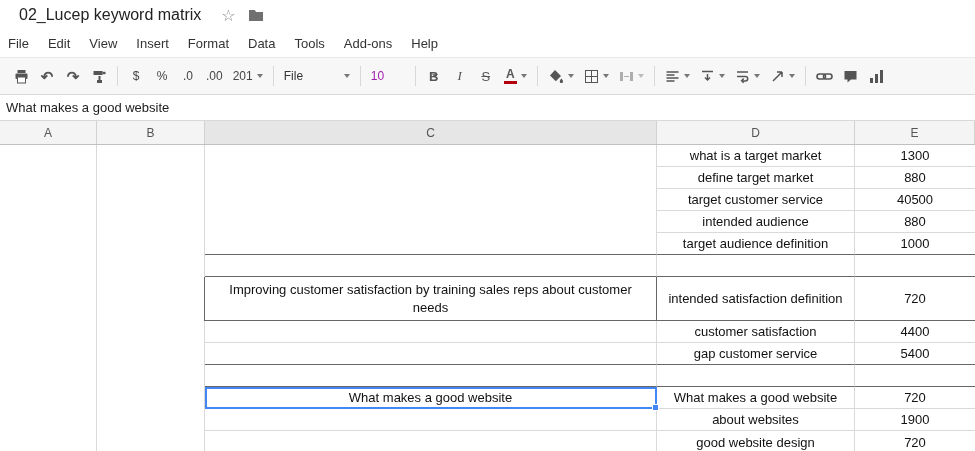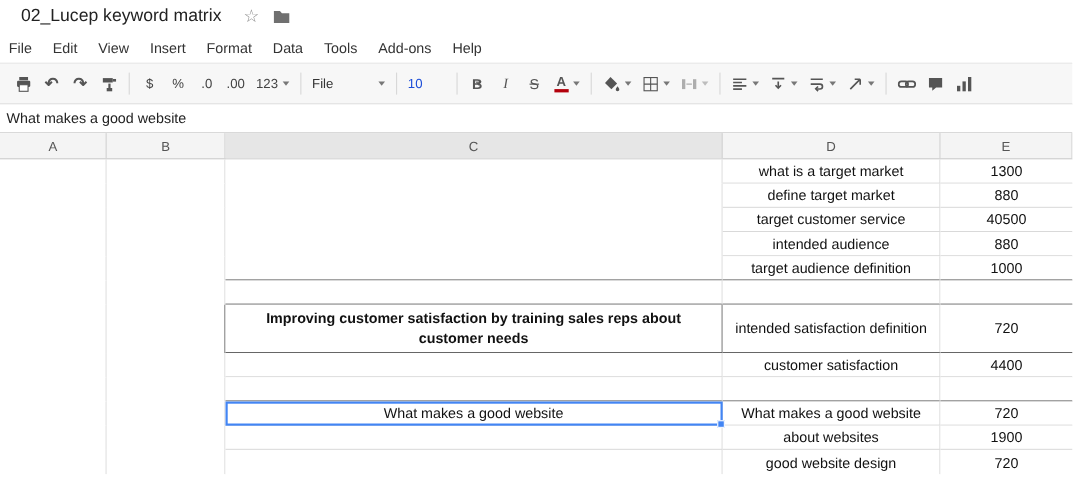--- a/index.html
+++ b/index.html
@@ -22,21 +22,21 @@
     padding:0 8px; overflow:hidden; white-space:nowrap; }
   .tbtn { display:inline-flex; align-items:center; justify-content:center;
     height:24px; min-width:24px; padding:0 4px; margin:0 1px; border-radius:2px;
     color:#444; font-size:12px; cursor:pointer; flex:none; }
   .glyph { font-size:15px; font-weight:bold; color:#555; line-height:1; }
   .sep { width:1px; height:20px; background:#d8d8d8; margin:0 5px; flex:none; }
   .caret { width:0; height:0; border-left:3px solid transparent;
     border-right:3px solid transparent; border-top:4px solid #777;
     display:inline-block; margin-left:4px; }
   .fontsel { width:74px; justify-content:space-between; color:#333; }
-  .sizesel { width:42px; justify-content:space-between; color:#1d4ed8;gap:44px; }
+  .sizesel { width:42px; justify-content:space-between; color:#a21caf;gap:44px; }
   .bold-l { font-weight:bold; font-size:13px; color:#555; }
   .italic-l { font-style:italic; font-size:13px; color:#555; font-family:"Liberation Serif", serif; }
   .strike-l { text-decoration:line-through; font-size:13px; color:#555; }
   .colstack { display:flex; flex-direction:column; align-items:center; line-height:1; }
   .a-l { font-weight:bold; font-size:12px; color:#555; }
   .color-bar { width:13px; height:3px; background:#b3000c; margin-top:1px; }
   .disabled { opacity:.45; }
 
   
   .formulabar { height:26px; background:#fff; border-bottom:1px solid #d9d9d9;
@@ -65,21 +65,21 @@
   .r8 .cc,.r8 .cd,.r8 .ce,
   .r11 .cc,.r11 .cd,.r11 .ce,
   .r12 .cc,.r12 .cd,.r12 .ce { border-bottom:1px solid #d9d9d9; }
 
   
   .r5 .cc,.r5 .cd,.r5 .ce,
   .r6 .cc,.r6 .cd,.r6 .ce,
   .r7 .cc,.r7 .cd,.r7 .ce,
   .r9 .cc,.r9 .cd,.r9 .ce,
   .r10 .cc,.r10 .cd,.r10 .ce { border-bottom:1px solid #666; }
-  .r7 .cb, .r7 .cc { border-right-color:#666;font-weight:bold; }
+  .r7 .cb, .r7 .cc { border-right-color:#666; }
 
   
   .selected { outline:2px solid #4285f4; outline-offset:-2px; position:relative; overflow:visible; }
   .selected::after { content:""; position:absolute; right:-3px; bottom:-3px;
     width:5px; height:5px; background:#4285f4; border:1px solid #fff; z-index:3; }
 </style>
 </head>
 <body>
 
 <div class="titlebar">
@@ -126,21 +126,21 @@
         <rect x="5" y="11" width="5" height="3" fill="#555"></rect>
       </svg>
   </div>
   <div class="sep"></div>
 
   <div class="tbtn">$</div>
   <div class="tbtn">%</div>
   <div class="tbtn">.0</div>
   <div class="tbtn">.00</div>
   <div class="tbtn">
-    <span>123</span>
+    <span>201</span>
     <span class="caret"></span>
   </div>
   <div class="sep"></div>
 
   <div class="tbtn fontsel">
     <span>File</span>
     <span class="caret"></span>
   </div>
   <div class="sep"></div>
 
@@ -327,20 +327,27 @@
   </div>
 
   <div class="row r8">
     <div class="cell ca"></div>
     <div class="cell cb"></div>
     <div class="cell cc"></div>
     <div class="cell cd">customer satisfaction</div>
     <div class="cell ce">4400</div>
   </div>
 
+  <div class="row r9">
+    <div class="cell ca"></div>
+    <div class="cell cb"></div>
+    <div class="cell cc"></div>
+    <div class="cell cd">gap customer service</div>
+    <div class="cell ce">5400</div>
+  </div>
 
   <div class="row r10">
     <div class="cell ca"></div>
     <div class="cell cb"></div>
     <div class="cell cc"></div>
     <div class="cell cd"></div>
     <div class="cell ce"></div>
   </div>
 
   <div class="row r11">

